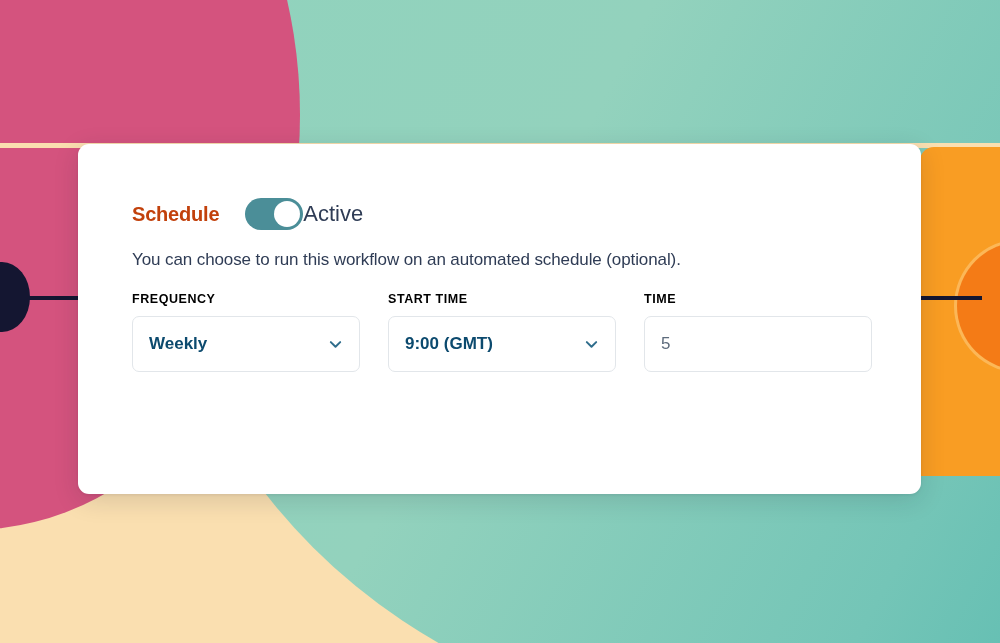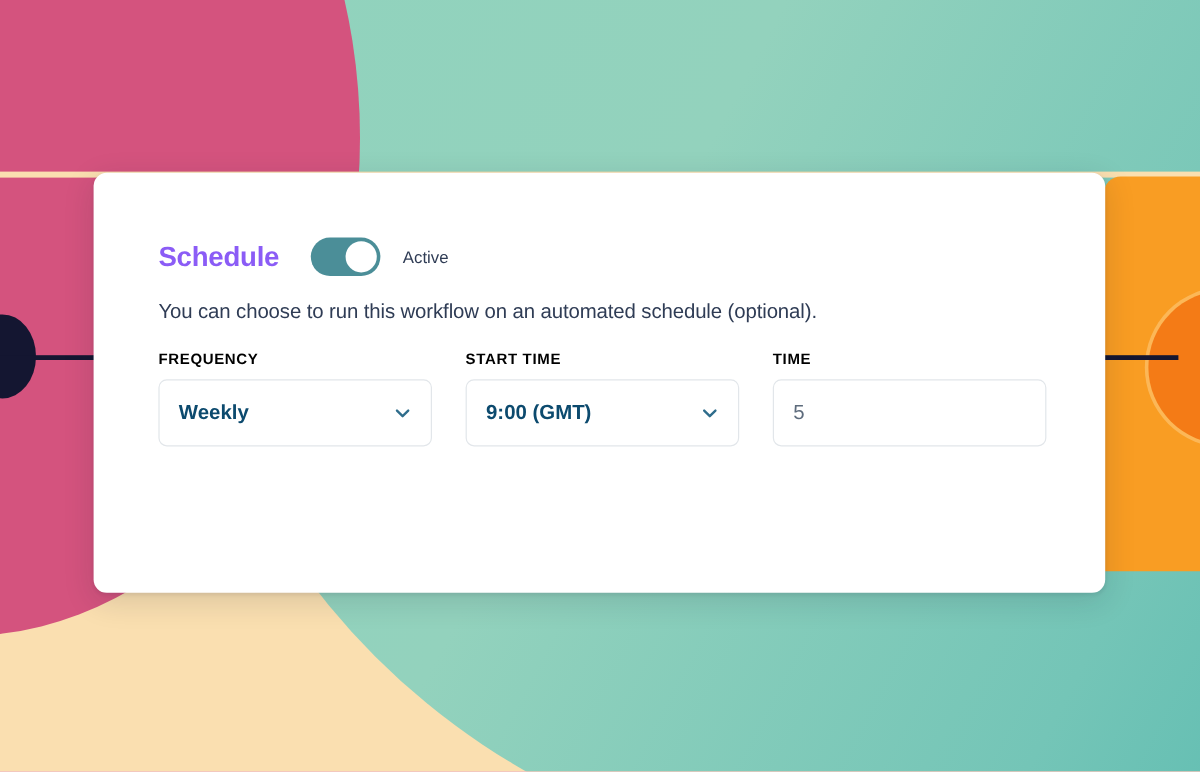--- a/index.html
+++ b/index.html
@@ -104,23 +104,23 @@
   }
 
   .header-row {
     display: flex;
     align-items: center;
     gap: 0;
     height: 36px;
   }
 
   .card-title {
-    font-size: 23px;
+    font-size: 20px;
     font-weight: bold;
-    color: #8b5cf6;
+    color: #c2410c;
     letter-spacing: -0.2px;
     margin: 0;
   }
 
   .toggle {
     margin-left: 26px;
     width: 58px;
     height: 32px;
     border-radius: 16px;
     background: #4b8e98;
@@ -132,22 +132,21 @@
     position: absolute;
     right: 3px;
     top: 3px;
     width: 26px;
     height: 26px;
     border-radius: 50%;
     background: #ffffff;
   }
 
   .toggle-label {
-    margin-left: 19px;
-    font-size: 14px;
+    font-size: 22px;
     color: #2f3c55;
   }
 
   .card-desc {
     margin: 18px 16px 0 0;
     font-size: 17px;
     color: #2f3c55;
     letter-spacing: -0.1px;
   }
 

